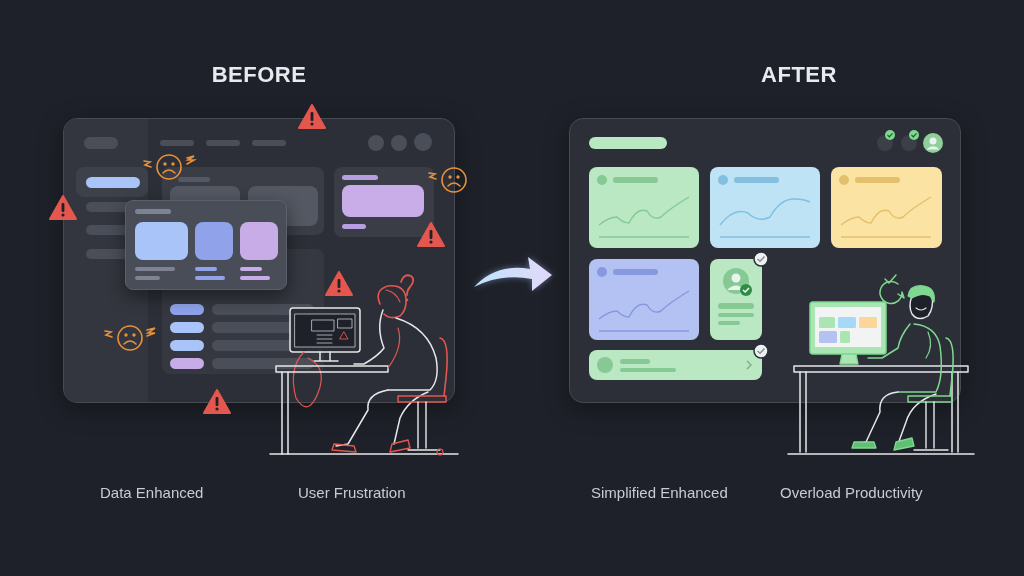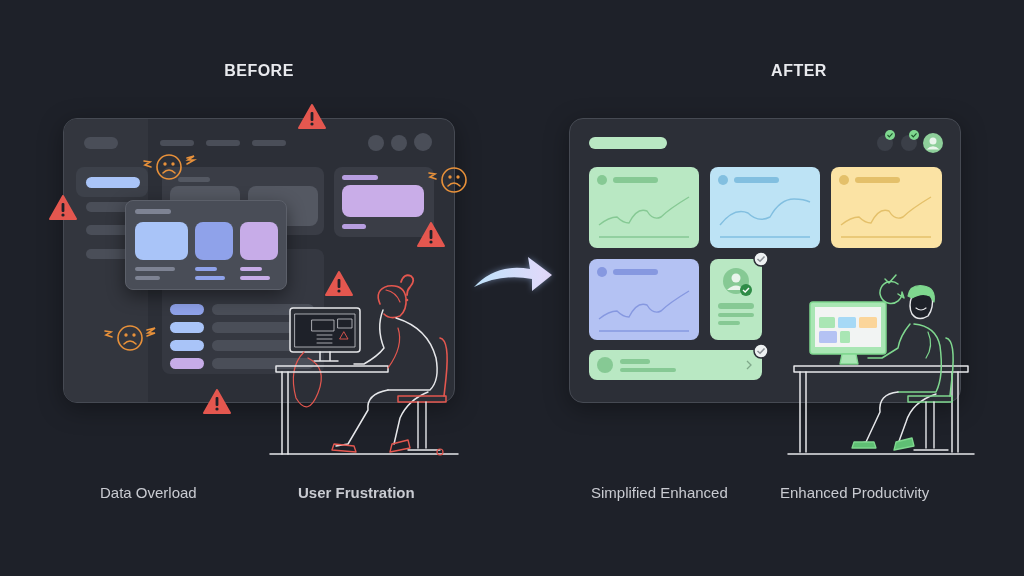--- a/index.html
+++ b/index.html
@@ -5,21 +5,21 @@
   * { box-sizing: border-box; margin: 0; padding: 0; }
   html, body { width: 1024px; height: 576px; overflow: hidden; }
   body {
     background: #1e2129;
     font-family: "Liberation Sans", "DejaVu Sans", sans-serif;
     color: #e6e7ea;
     position: relative;
   }
   .abs { position: absolute; }
   .heading {
-    position: absolute; top: 62px; font-size: 16px; font-weight: bold;
+    position: absolute; top: 62px; font-size: 22px; font-weight: bold;
     letter-spacing: 0.5px; color: #e9eaee; text-align: center; width: 200px;
   }
   .caption {
     position: absolute; top: 484px; font-size: 15px; color: #c9cbd1;
     white-space: nowrap;
   }
   
   .panel {
     position: absolute; border-radius: 14px;
     background: #2e3139; border: 1px solid #464a53;
@@ -317,16 +317,16 @@
     <path d="M150 128 Q126 136 120 156 L112 178" stroke="#e6e7ea" stroke-width="1.5"></path>
     <path d="M68 176 L88 176 L90 182 L66 182 Z" fill="#5fbf74" stroke="#7fd88f" stroke-width="1.3"></path>
     <path d="M110 176 L126 172 L128 180 L108 184 Z" fill="#5fbf74" stroke="#7fd88f" stroke-width="1.3"></path>
 
     <path d="M160 72 Q170 74 166 112 L164 130" stroke="#7fd88f" stroke-width="1.6"></path>
     <path d="M122 130 L166 130 L166 136 L122 136 Z" stroke="#7fd88f" stroke-width="1.5"></path>
     <path d="M140 136 L140 182 M148 136 L148 182 M128 184 L162 184" stroke="#e6e7ea" stroke-width="1.4"></path>
   </g>
 </svg>
 
-<div class="caption" style="left:100px;">Data Overload</div>
-<div class="caption" style="left:298px;font-weight:bold;">User Frustration</div>
+<div class="caption" style="left:100px;">Data Enhanced</div>
+<div class="caption" style="left:298px;">User Frustration</div>
 <div class="caption" style="left:591px;">Simplified Enhanced</div>
-<div class="caption" style="left:780px;">Enhanced Productivity</div>
+<div class="caption" style="left:780px;">Overload Productivity</div>
 
 </body></html>

